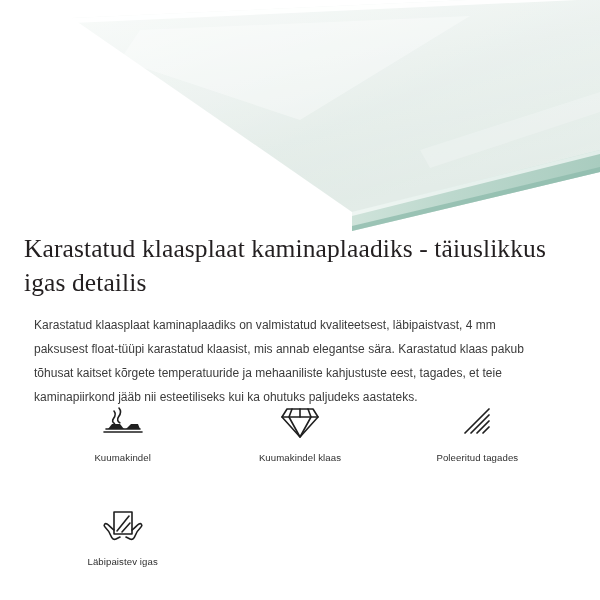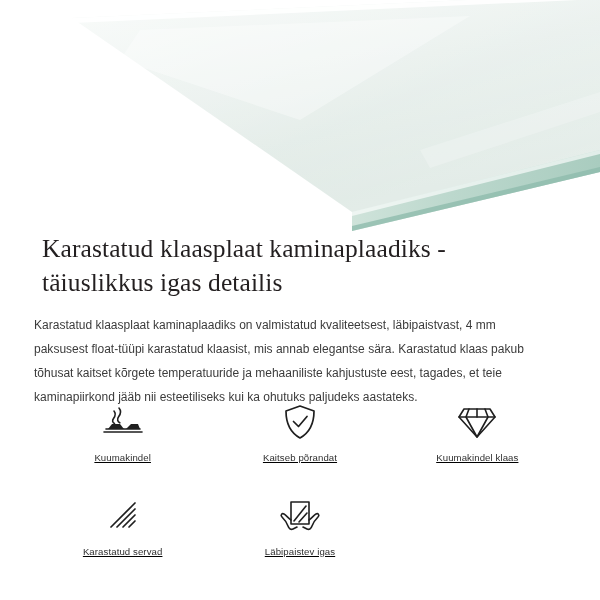--- a/index.html
+++ b/index.html
@@ -41,21 +41,21 @@
 
   
   .content {
     position: absolute;
     left: 0;
     top: 232px;
     width: 600px;
   }
   .title {
     margin: 0;
-    padding: 0 42px;
+    padding: 0 24px;
     font-family: "Liberation Serif", serif;
     font-size: 25.5px;
     line-height: 1.32;
     font-weight: 400;
     color: #231f20;
     letter-spacing: 0.1px;
   }
   .body-copy {
     margin: 14px 0 0 0;
     padding: 0 34px 0 34px;
@@ -69,22 +69,21 @@
 
   
   .features {
     position: absolute;
     left: 34px;
     top: 402px;
     width: 532px;
     display: grid;
     grid-template-columns: repeat(3, 1fr);
     grid-template-rows: 78px 78px;
-    row-gap: 16px;
-    text-decoration: underline;
+    row-gap: 26px;
   }
   .feature {
     display: flex;
     flex-direction: column;
     align-items: center;
     justify-content: flex-start;
   }
   .feature .ficon {
     height: 40px;
     display: flex;
@@ -165,29 +164,20 @@
           <path d="M6 24 L40 24"></path>
           <path d="M8 24 L12 19 L20 19 L24 24 Z" fill="#1f1f1f" stroke="none"></path>
           <path d="M26 24 L31 19 L38 19 L40 24 Z" fill="#1f1f1f" stroke="none"></path>
           <path d="M4 27 L42 27"></path>
         </svg>
       </div>
       <div class="flabel">Kuumakindel</div>
     </div>
 
 
-    <div class="feature">
-      <div class="ficon">
-        <svg width="36" height="38" viewBox="0 0 36 38" fill="none" stroke="#1f1f1f" stroke-width="1.7" stroke-linecap="round" stroke-linejoin="round">
-          <path d="M18 3 L32 8 C32 20 27 30 18 35 C9 30 4 20 4 8 Z"></path>
-          <path d="M11.5 18.5 L16.5 23.5 L25 13.5"></path>
-        </svg>
-      </div>
-      <div class="flabel">Kaitseb põrandat</div>
-    </div>
 
     <div class="feature">
       <div class="ficon">
         <svg width="40" height="36" viewBox="0 0 40 36" fill="none" stroke="#1f1f1f" stroke-width="1.6" stroke-linecap="round" stroke-linejoin="round">
           <path d="M7 5 L33 5 L38 13 L20 33 L2 13 Z"></path>
           <path d="M2 13 L38 13"></path>
           <path d="M12 5 L9 13 L20 33 L31 13 L28 5"></path>
           <path d="M20 5 L20 13"></path>
         </svg>
       </div>
@@ -196,21 +186,21 @@
 
     <div class="feature">
       <div class="ficon">
         <svg width="36" height="34" viewBox="0 0 36 34" fill="none" stroke="#1f1f1f" stroke-width="1.7" stroke-linecap="round">
           <path d="M6 28 L30 4"></path>
           <path d="M12 28 L30 10"></path>
           <path d="M18 28 L30 16"></path>
           <path d="M24 28 L30 22"></path>
         </svg>
       </div>
-      <div class="flabel">Karastatud servad</div>
+      <div class="flabel">Poleeritud tagades</div>
     </div>
 
     <div class="feature">
       <div class="ficon">
         <svg width="44" height="36" viewBox="0 0 44 36" fill="none" stroke="#1f1f1f" stroke-width="1.6" stroke-linecap="round" stroke-linejoin="round">
           <rect x="13" y="4" width="18" height="22"></rect>
           <path d="M16 23 L28 8"></path>
           <path d="M21 24 L29 15"></path>
           <path d="M13 22 C10 20 8 17 6 16 C4 15 2 17 4 19 C6 21 9 25 10 28 C11 31 13 32 15 31 L19 29"></path>
           <path d="M31 22 C34 20 36 17 38 16 C40 15 42 17 40 19 C38 21 35 25 34 28 C33 31 31 32 29 31 L25 29"></path>

